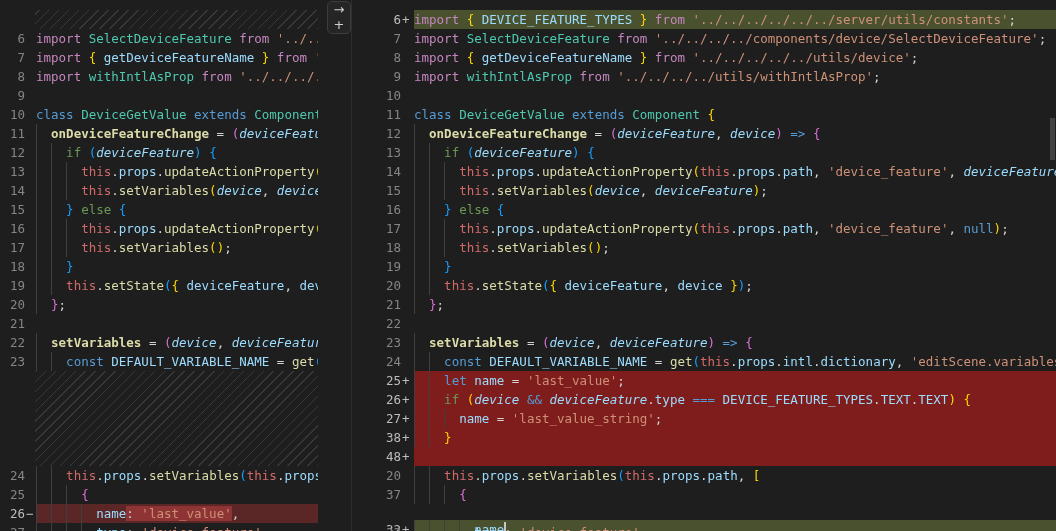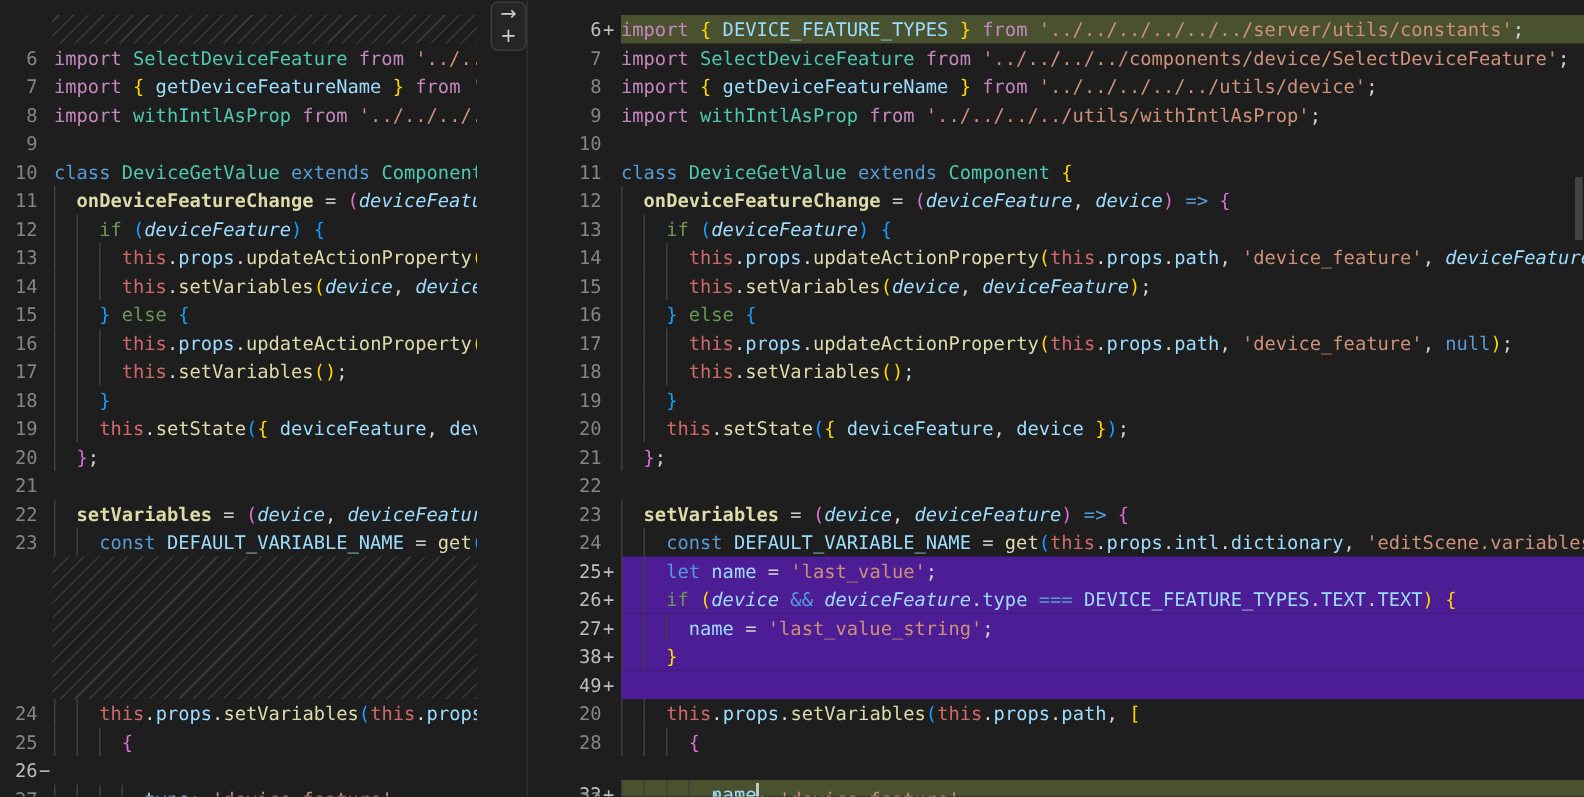--- a/index.html
+++ b/index.html
@@ -13,21 +13,21 @@
   .row{position:absolute;left:0;right:0;height:19px;display:flex;}
   .num{text-align:right;color:#858585;flex:none;}
   .num.chg{color:#bdbdbd;}
   .left .num{width:25px;}
   .right .num{width:49px;}
   .mark{flex:none;color:#bdbdbd;padding-left:1px;}
   .left .mark{width:10px;}
   .right .mark{width:12px;}
   .code{flex:1 1 auto;position:relative;white-space:pre;overflow:hidden;}
   .code span{position:relative;z-index:1;}
-  .bg-add{background:#4c1d95;}
+  .bg-add{background:#7f1d1d;}
   .bg-add2{background:#4a512f;}
   .bg-del{background:#5b2626;}
   .hl{background:#8e3434;}
   .guide{position:absolute;top:0;height:19px;width:1px;background:#3f3f3f;z-index:0;}
   .hatch{position:absolute;left:35px;right:0;
          background:repeating-linear-gradient(-45deg, rgba(175,175,175,0.18) 0 1px, transparent 1px 7px);}
   .cursor{display:inline-block;width:1.5px;height:15px;background:#c6c6c6;
           vertical-align:middle;margin-right:-1.5px;position:relative;top:-1px;z-index:2;}
   
   .kw{color:#c586c0;}          
@@ -156,20 +156,21 @@
         <div class="code"><div class="guide" style="left: calc(0ch);"></div><div class="guide" style="left: calc(2ch);"></div><span class="th">    this</span><span class="d">.</span><span class="pr">props</span><span class="d">.</span><span class="fn">setVariables</span><span class="b3">(</span><span class="th">this</span><span class="d">.</span><span class="pr">props</span></div>
       </div>
       <div class="row" style="top: 485px;">
         <div class="num">25</div>
         <div class="mark"></div>
         <div class="code"><div class="guide" style="left: calc(0ch);"></div><div class="guide" style="left: calc(2ch);"></div><div class="guide" style="left: calc(4ch);"></div><span class="b2">      {</span></div>
       </div>
       <div class="row" style="top: 504px;">
         <div class="num chg">26</div>
         <div class="mark">−</div>
+        <div class="code bg-del"><div class="guide" style="left: calc(0ch);"></div><div class="guide" style="left: calc(2ch);"></div><div class="guide" style="left: calc(4ch);"></div><div class="guide" style="left: calc(6ch);"></div><span class="pr">        name</span><span class="d hl">:</span><span class="s hl"> 'last_value'</span><span class="d">,</span></div>
       </div>
       <div class="row" style="top: 523px;">
         <div class="num">27</div>
         <div class="mark"></div>
         <div class="code"><div class="guide" style="left: calc(0ch);"></div><div class="guide" style="left: calc(2ch);"></div><div class="guide" style="left: calc(4ch);"></div><div class="guide" style="left: calc(6ch);"></div><span class="pr">        type</span><span class="d">: </span><span class="s">'device_feature'</span></div>
       </div>
     </div>
   <div class="sep"></div>
   <div class="pane right" id="pane-right">
       <div class="row" style="top: 10px;">
@@ -281,31 +282,31 @@
         <div class="num chg">27</div>
         <div class="mark">+</div>
         <div class="code bg-add"><div class="guide" style="left: calc(0ch);"></div><div class="guide" style="left: calc(2ch);"></div><div class="guide" style="left: calc(4ch);"></div><span class="pr">      name</span><span class="d"> = </span><span class="s">'last_value_string'</span><span class="d">;</span></div>
       </div>
       <div class="row" style="top: 428px;">
         <div class="num chg">38</div>
         <div class="mark">+</div>
         <div class="code bg-add"><div class="guide" style="left: calc(0ch);"></div><div class="guide" style="left: calc(2ch);"></div><span class="b1">    }</span></div>
       </div>
       <div class="row" style="top: 447px;">
-        <div class="num chg">49</div>
+        <div class="num chg">48</div>
         <div class="mark">+</div>
         <div class="code bg-add"></div>
       </div>
       <div class="row" style="top: 466px;">
         <div class="num">20</div>
         <div class="mark"></div>
         <div class="code"><div class="guide" style="left: calc(0ch);"></div><div class="guide" style="left: calc(2ch);"></div><span class="th">    this</span><span class="d">.</span><span class="pr">props</span><span class="d">.</span><span class="fn">setVariables</span><span class="b3">(</span><span class="th">this</span><span class="d">.</span><span class="pr">props</span><span class="d">.</span><span class="pr">path</span><span class="d">, </span><span class="b1">[</span></div>
       </div>
       <div class="row" style="top: 485px;">
-        <div class="num">28</div>
+        <div class="num">37</div>
         <div class="mark"></div>
         <div class="code"><div class="guide" style="left: calc(0ch);"></div><div class="guide" style="left: calc(2ch);"></div><div class="guide" style="left: calc(4ch);"></div><span class="b2">      {</span></div>
       </div>
       <div class="row" style="top: 520px;">
         <div class="num chg">32</div>
         <div class="mark">+</div>
         <div class="code bg-add2"><div class="guide" style="left: calc(0ch);"></div><div class="guide" style="left: calc(2ch);"></div><div class="guide" style="left: calc(4ch);"></div><div class="guide" style="left: calc(6ch);"></div><span class="pr">        name</span><span class="cursor"></span><span class="d">,</span></div>
       </div>
       <div class="row" style="top: 523px;">
         <div class="num">33</div>

